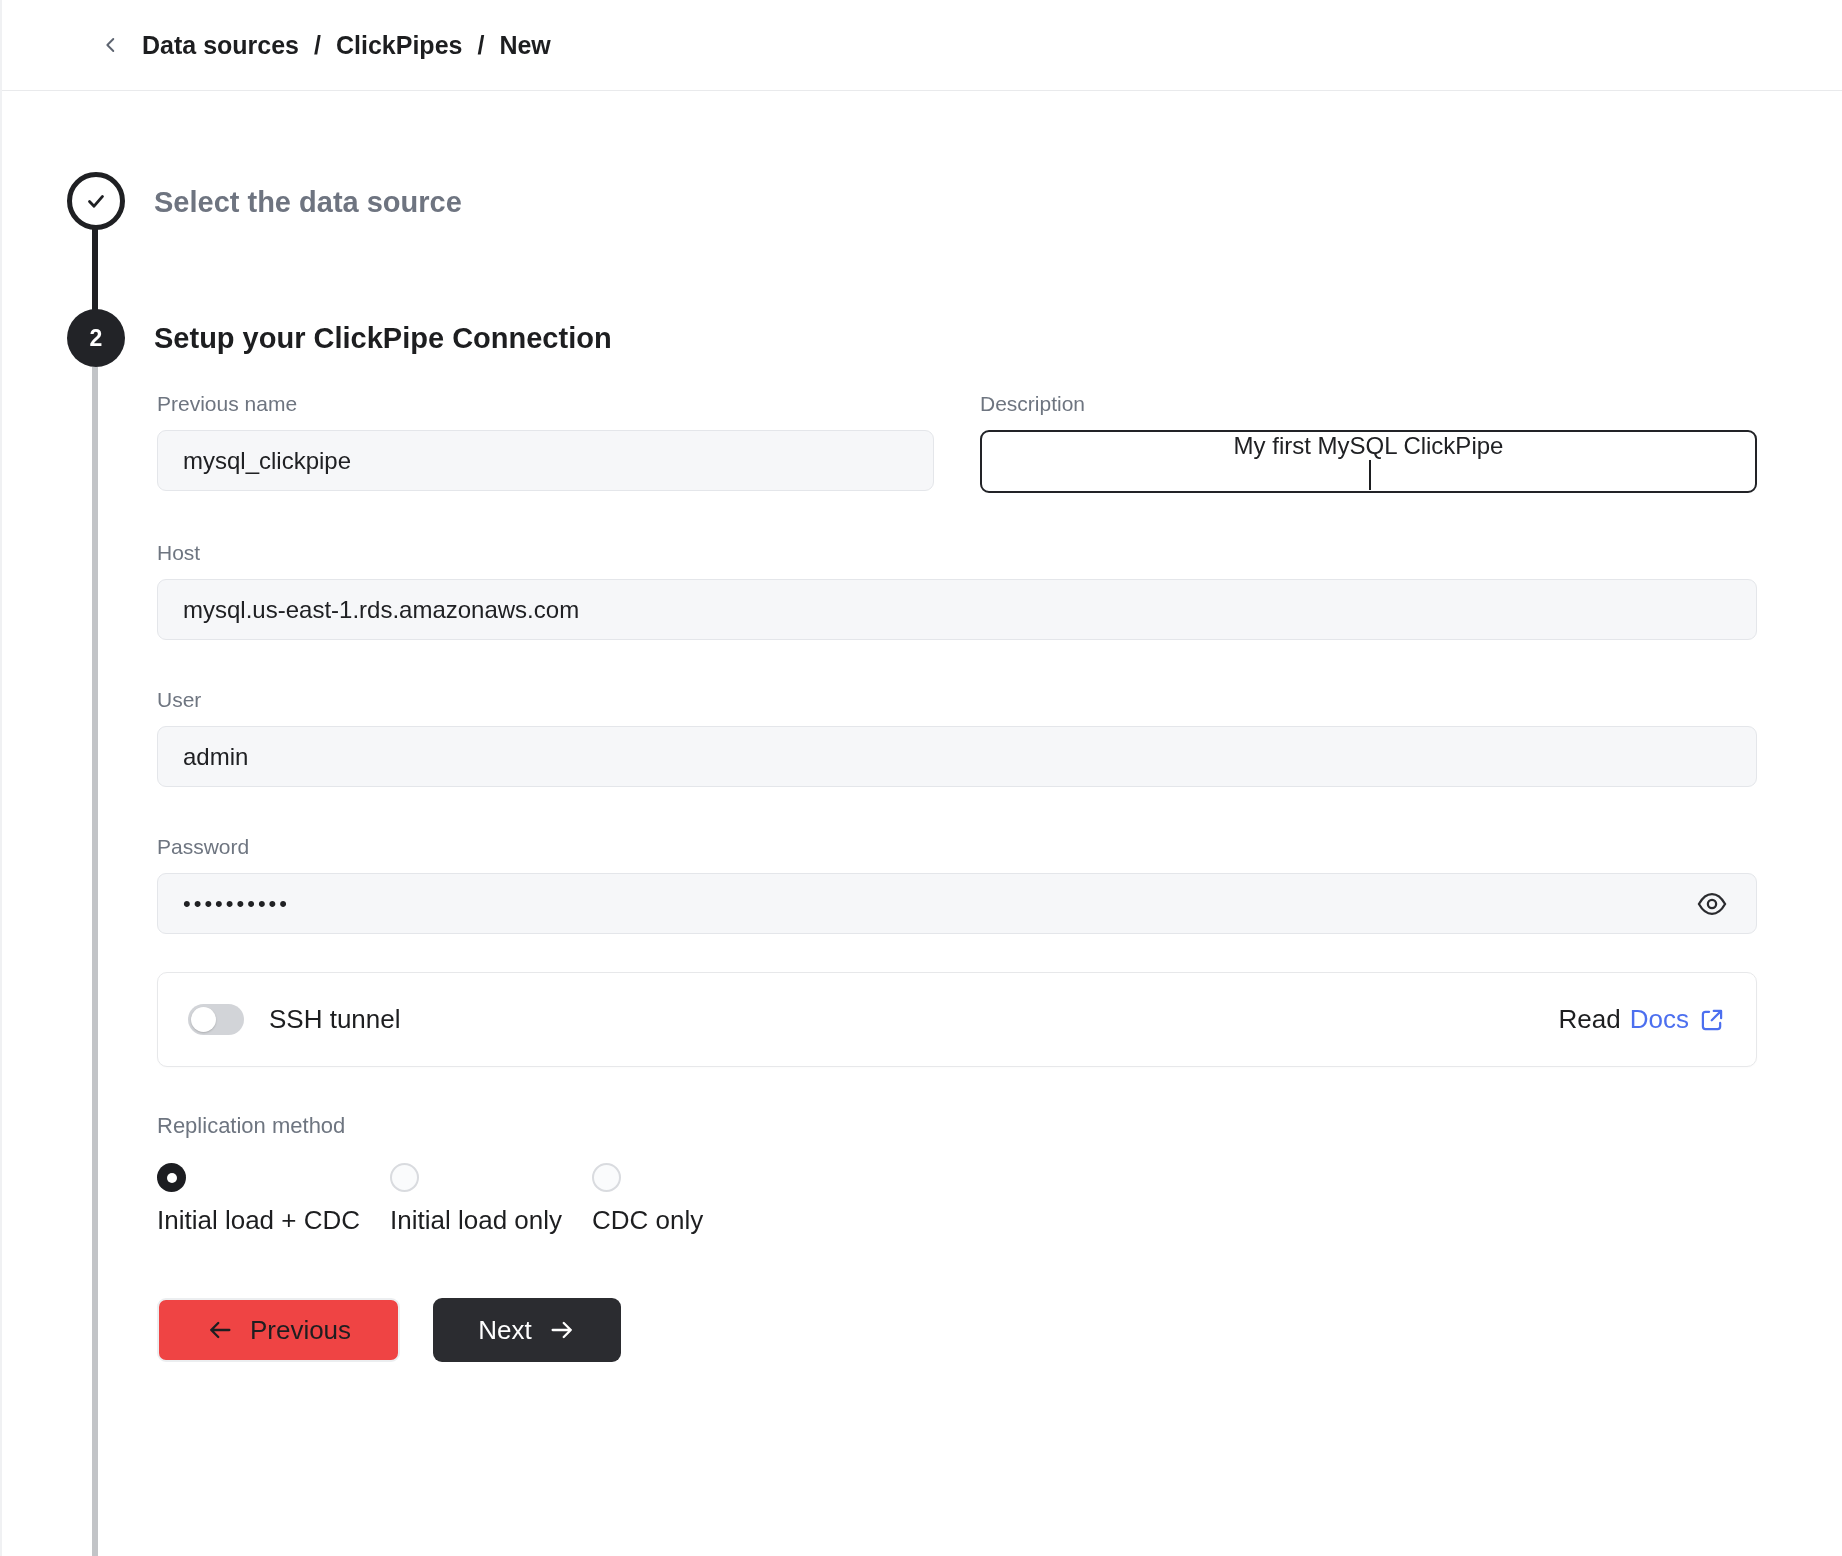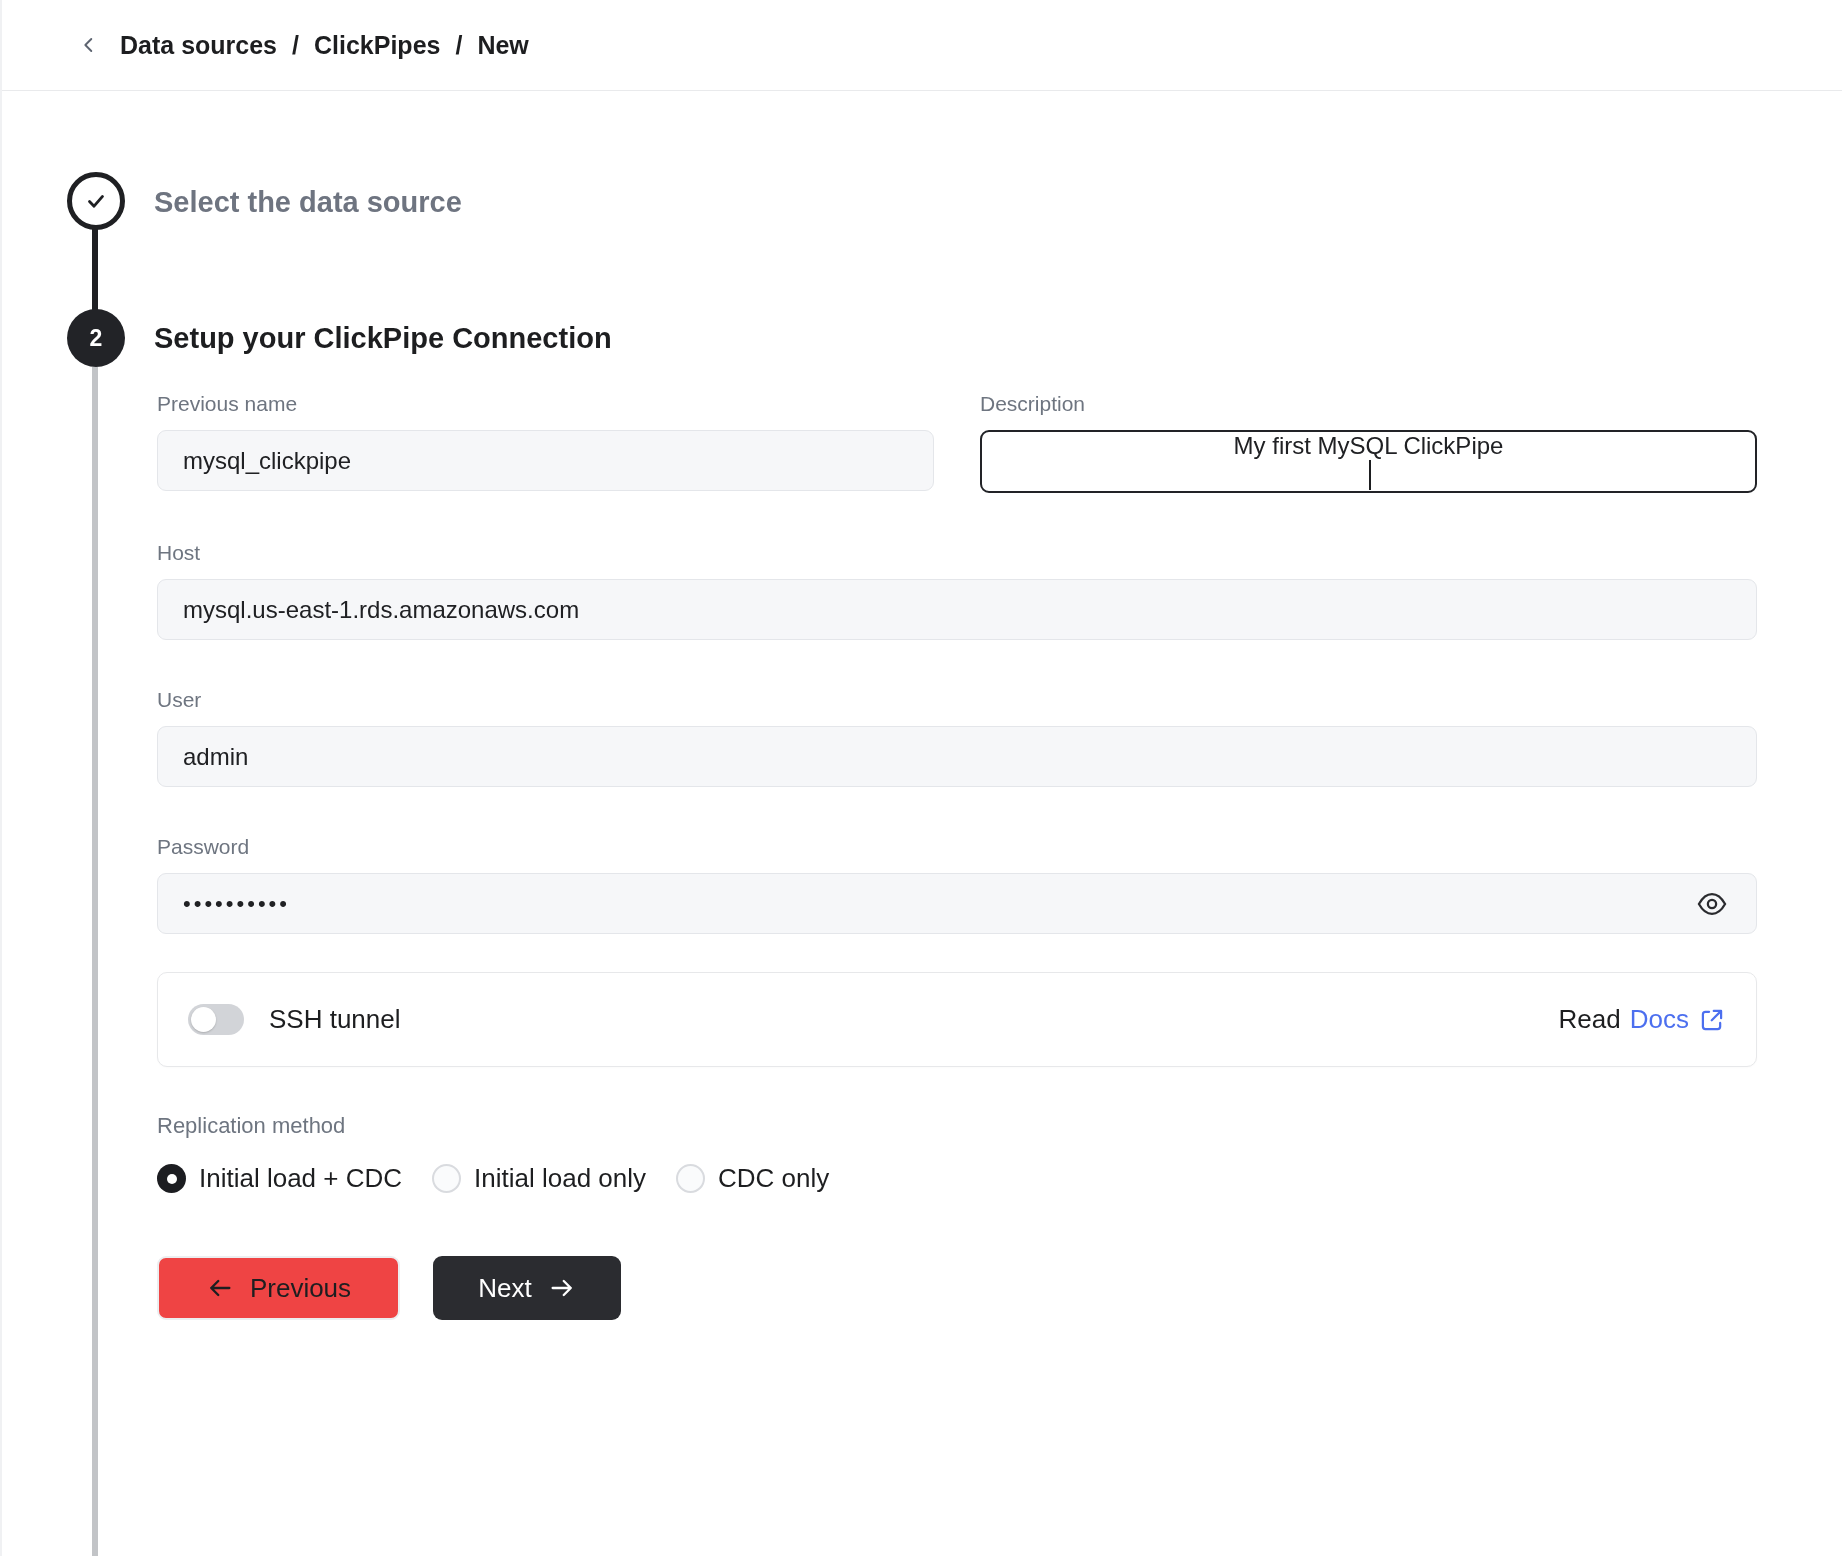--- a/index.html
+++ b/index.html
@@ -6,21 +6,21 @@
   html,body { background:#ffffff; }
   .page {
     position:relative; width:1842px; height:1556px;
     background:#ffffff; overflow:hidden;
     font-family:"Liberation Sans", sans-serif; color:#1d1e20;
     border-left:2px solid #f0f1f3;
   }
   
   .topbar {
     height:91px; display:flex; align-items:center;
-    padding-left:72px; border-bottom:1px solid #e9eaec; background:#fff;
+    padding-left:94px; border-bottom:1px solid #e9eaec; background:#fff;
   }
   .back-btn { width:30px; height:30px; display:flex; align-items:center; justify-content:center; cursor:pointer; }
   .breadcrumb { display:flex; align-items:center; margin-left:16px; gap:15px; }
   .crumb { font-size:25px; font-weight:700; color:#1d1e20; }
   .crumb-sep { font-size:25px; font-weight:700; color:#1d1e20; }
   
   .rail { position:absolute; left:90px; width:6px; }
   .rail-dark { top:229px; height:82px; background:#1f2023; }
   .rail-gray { top:367px; height:1189px; background:#c2c4c7; }
   .step-circle {
@@ -66,21 +66,21 @@
     position:absolute; left:3px; top:3px; width:25px; height:25px; border-radius:50%;
     background:#fff; box-shadow:0 1px 2px rgba(0,0,0,0.18);
   }
   .ssh-label { font-size:26px; color:#1d1e20; }
   .docs-wrap { display:flex; align-items:center; gap:9px; font-size:26px; }
   .docs-read { color:#1d1e20; }
   .docs-link { color:#4c6fef; cursor:pointer; }
   
   .rep-label { margin-top:46px; font-size:22px; color:#6e7580; }
   .radio-row { margin-top:24px; display:flex; align-items:center; gap:30px; }
-  .radio-item { display:flex; align-items:center; gap:13px; cursor:pointer; }
+  .radio-item { display:flex; align-items:flex-start; gap:13px; cursor:pointer;flex-direction:column; }
   .radio { width:29px; height:29px; border-radius:50%; }
   .radio-on { background:#1c1d21; position:relative; }
   .radio-on::after {
     content:""; position:absolute; left:50%; top:50%; transform:translate(-50%,-50%);
     width:10px; height:10px; border-radius:50%; background:#fff;
   }
   .radio-off { background:#fafbfc; border:2px solid #d9dbdf; }
   .radio-label { font-size:26px; color:#1d1e20; }
   
   .btn-row { margin-top:62px; display:flex; align-items:center; gap:33px; }

